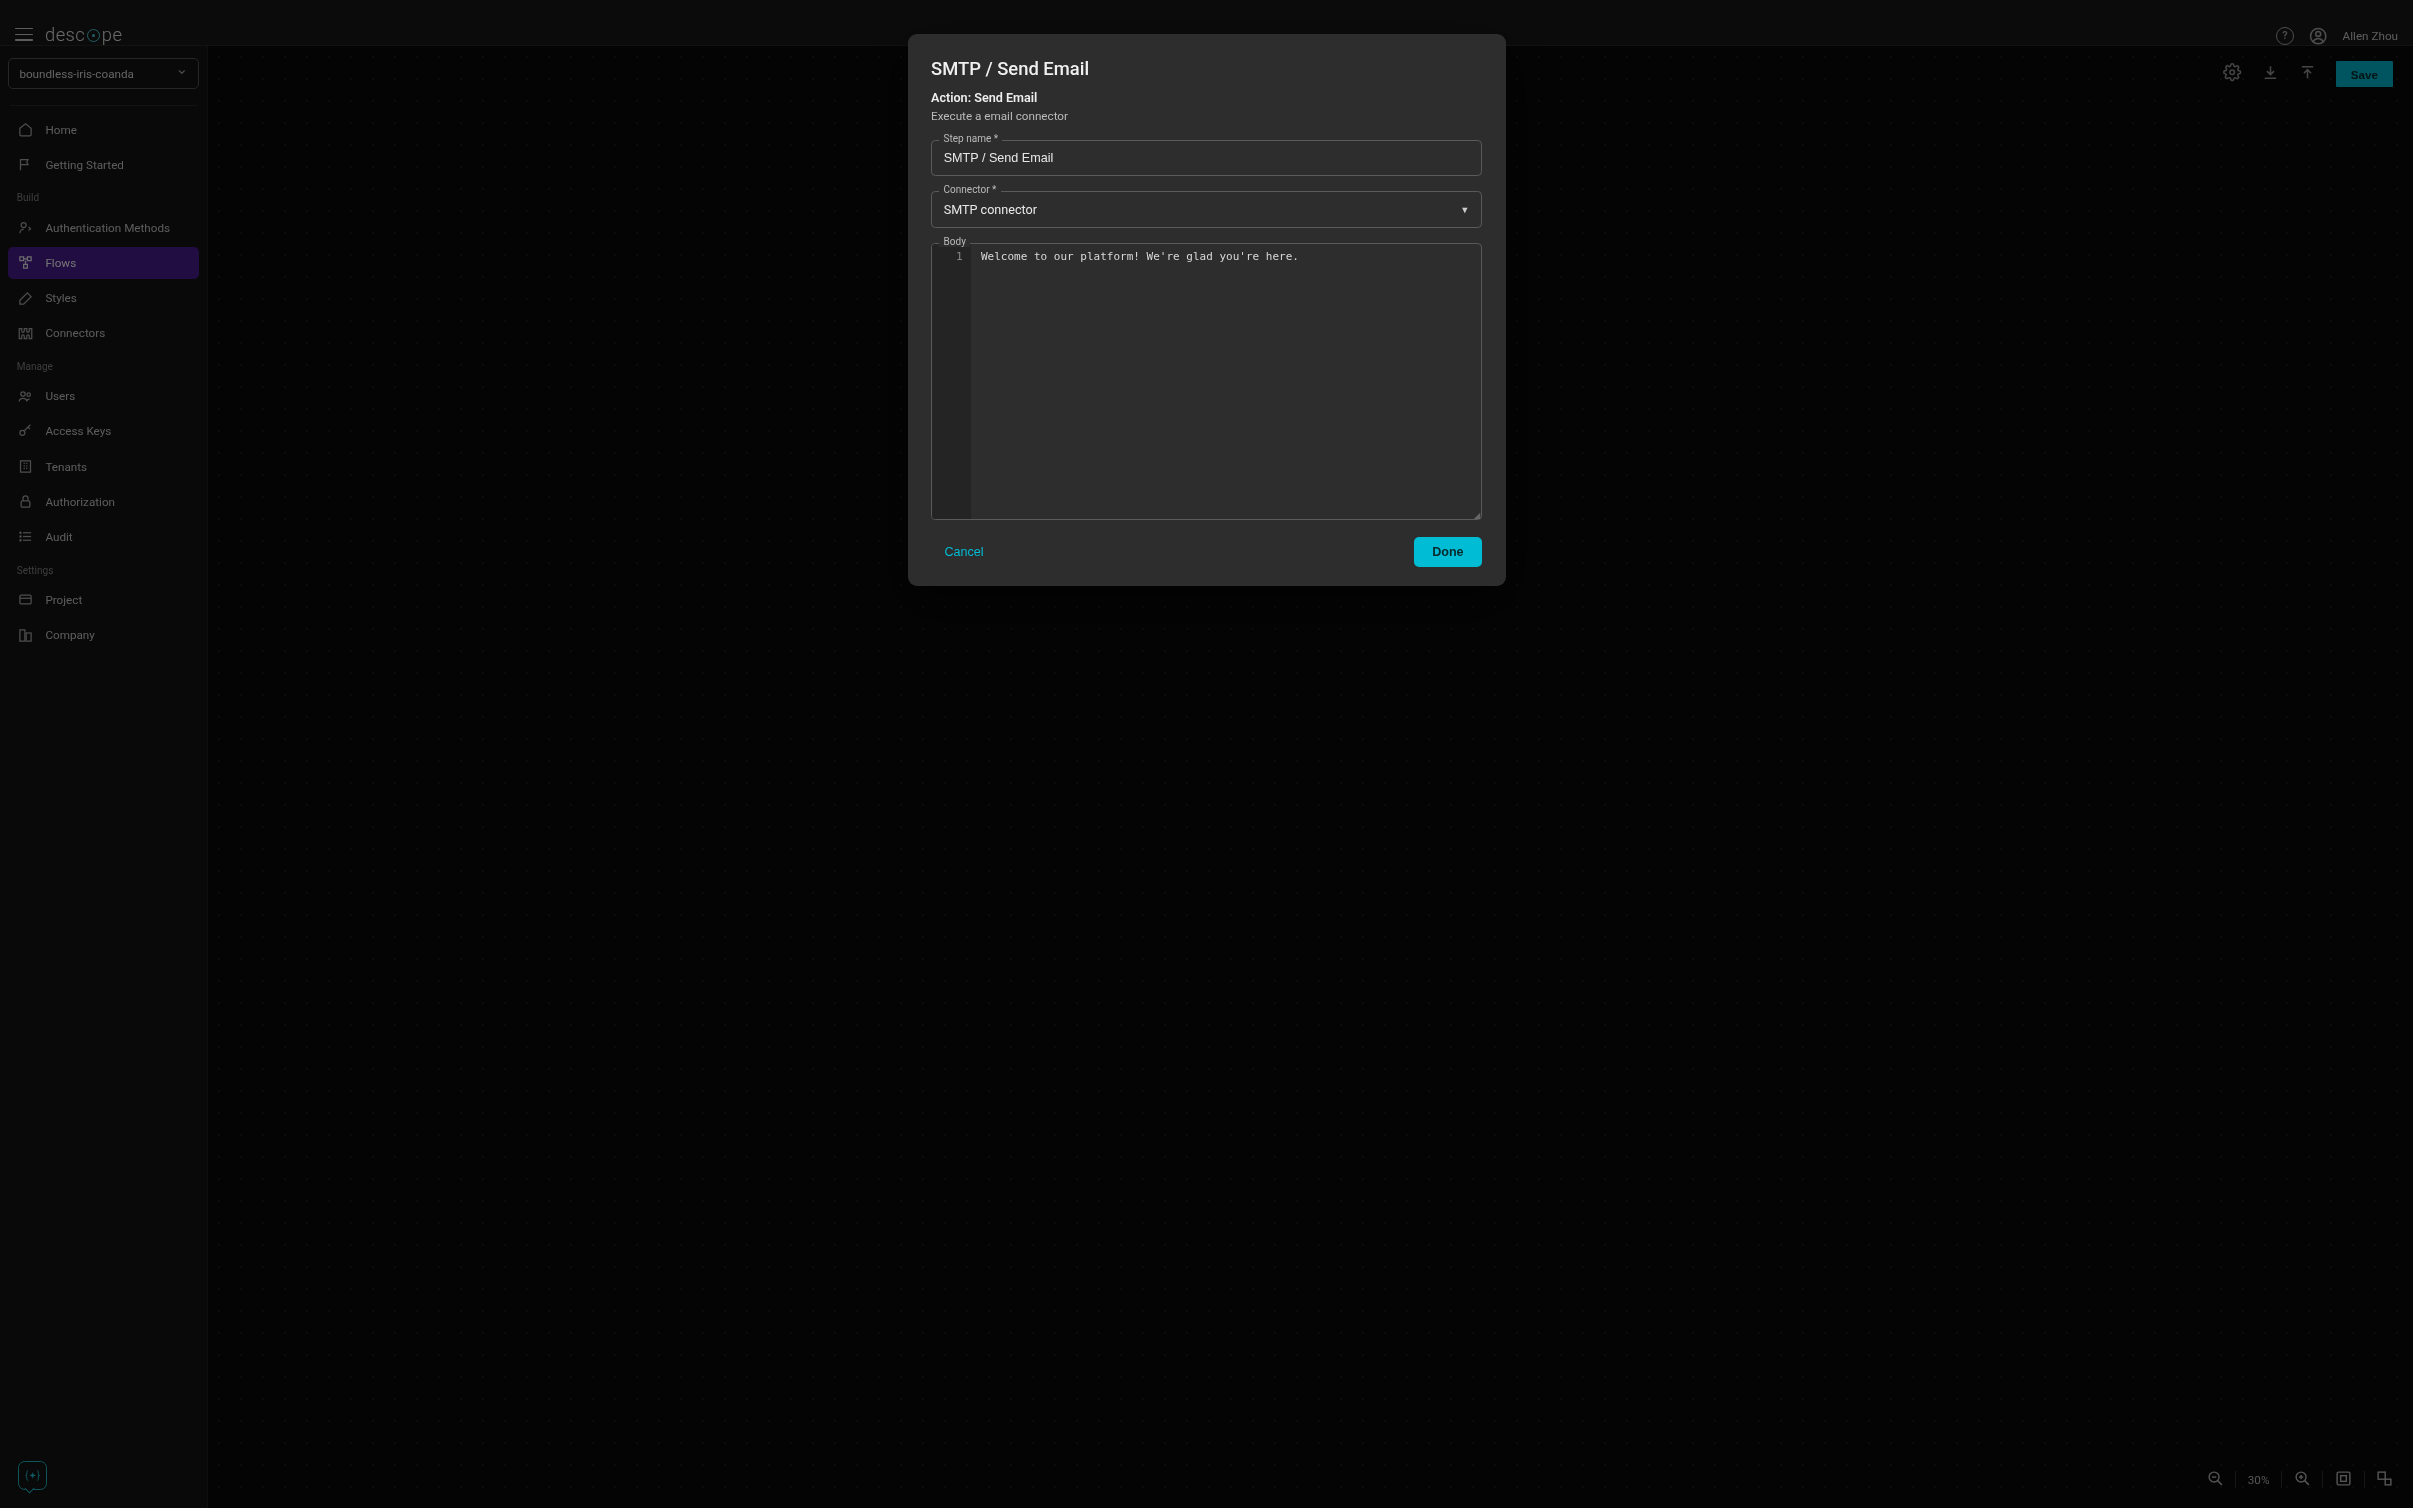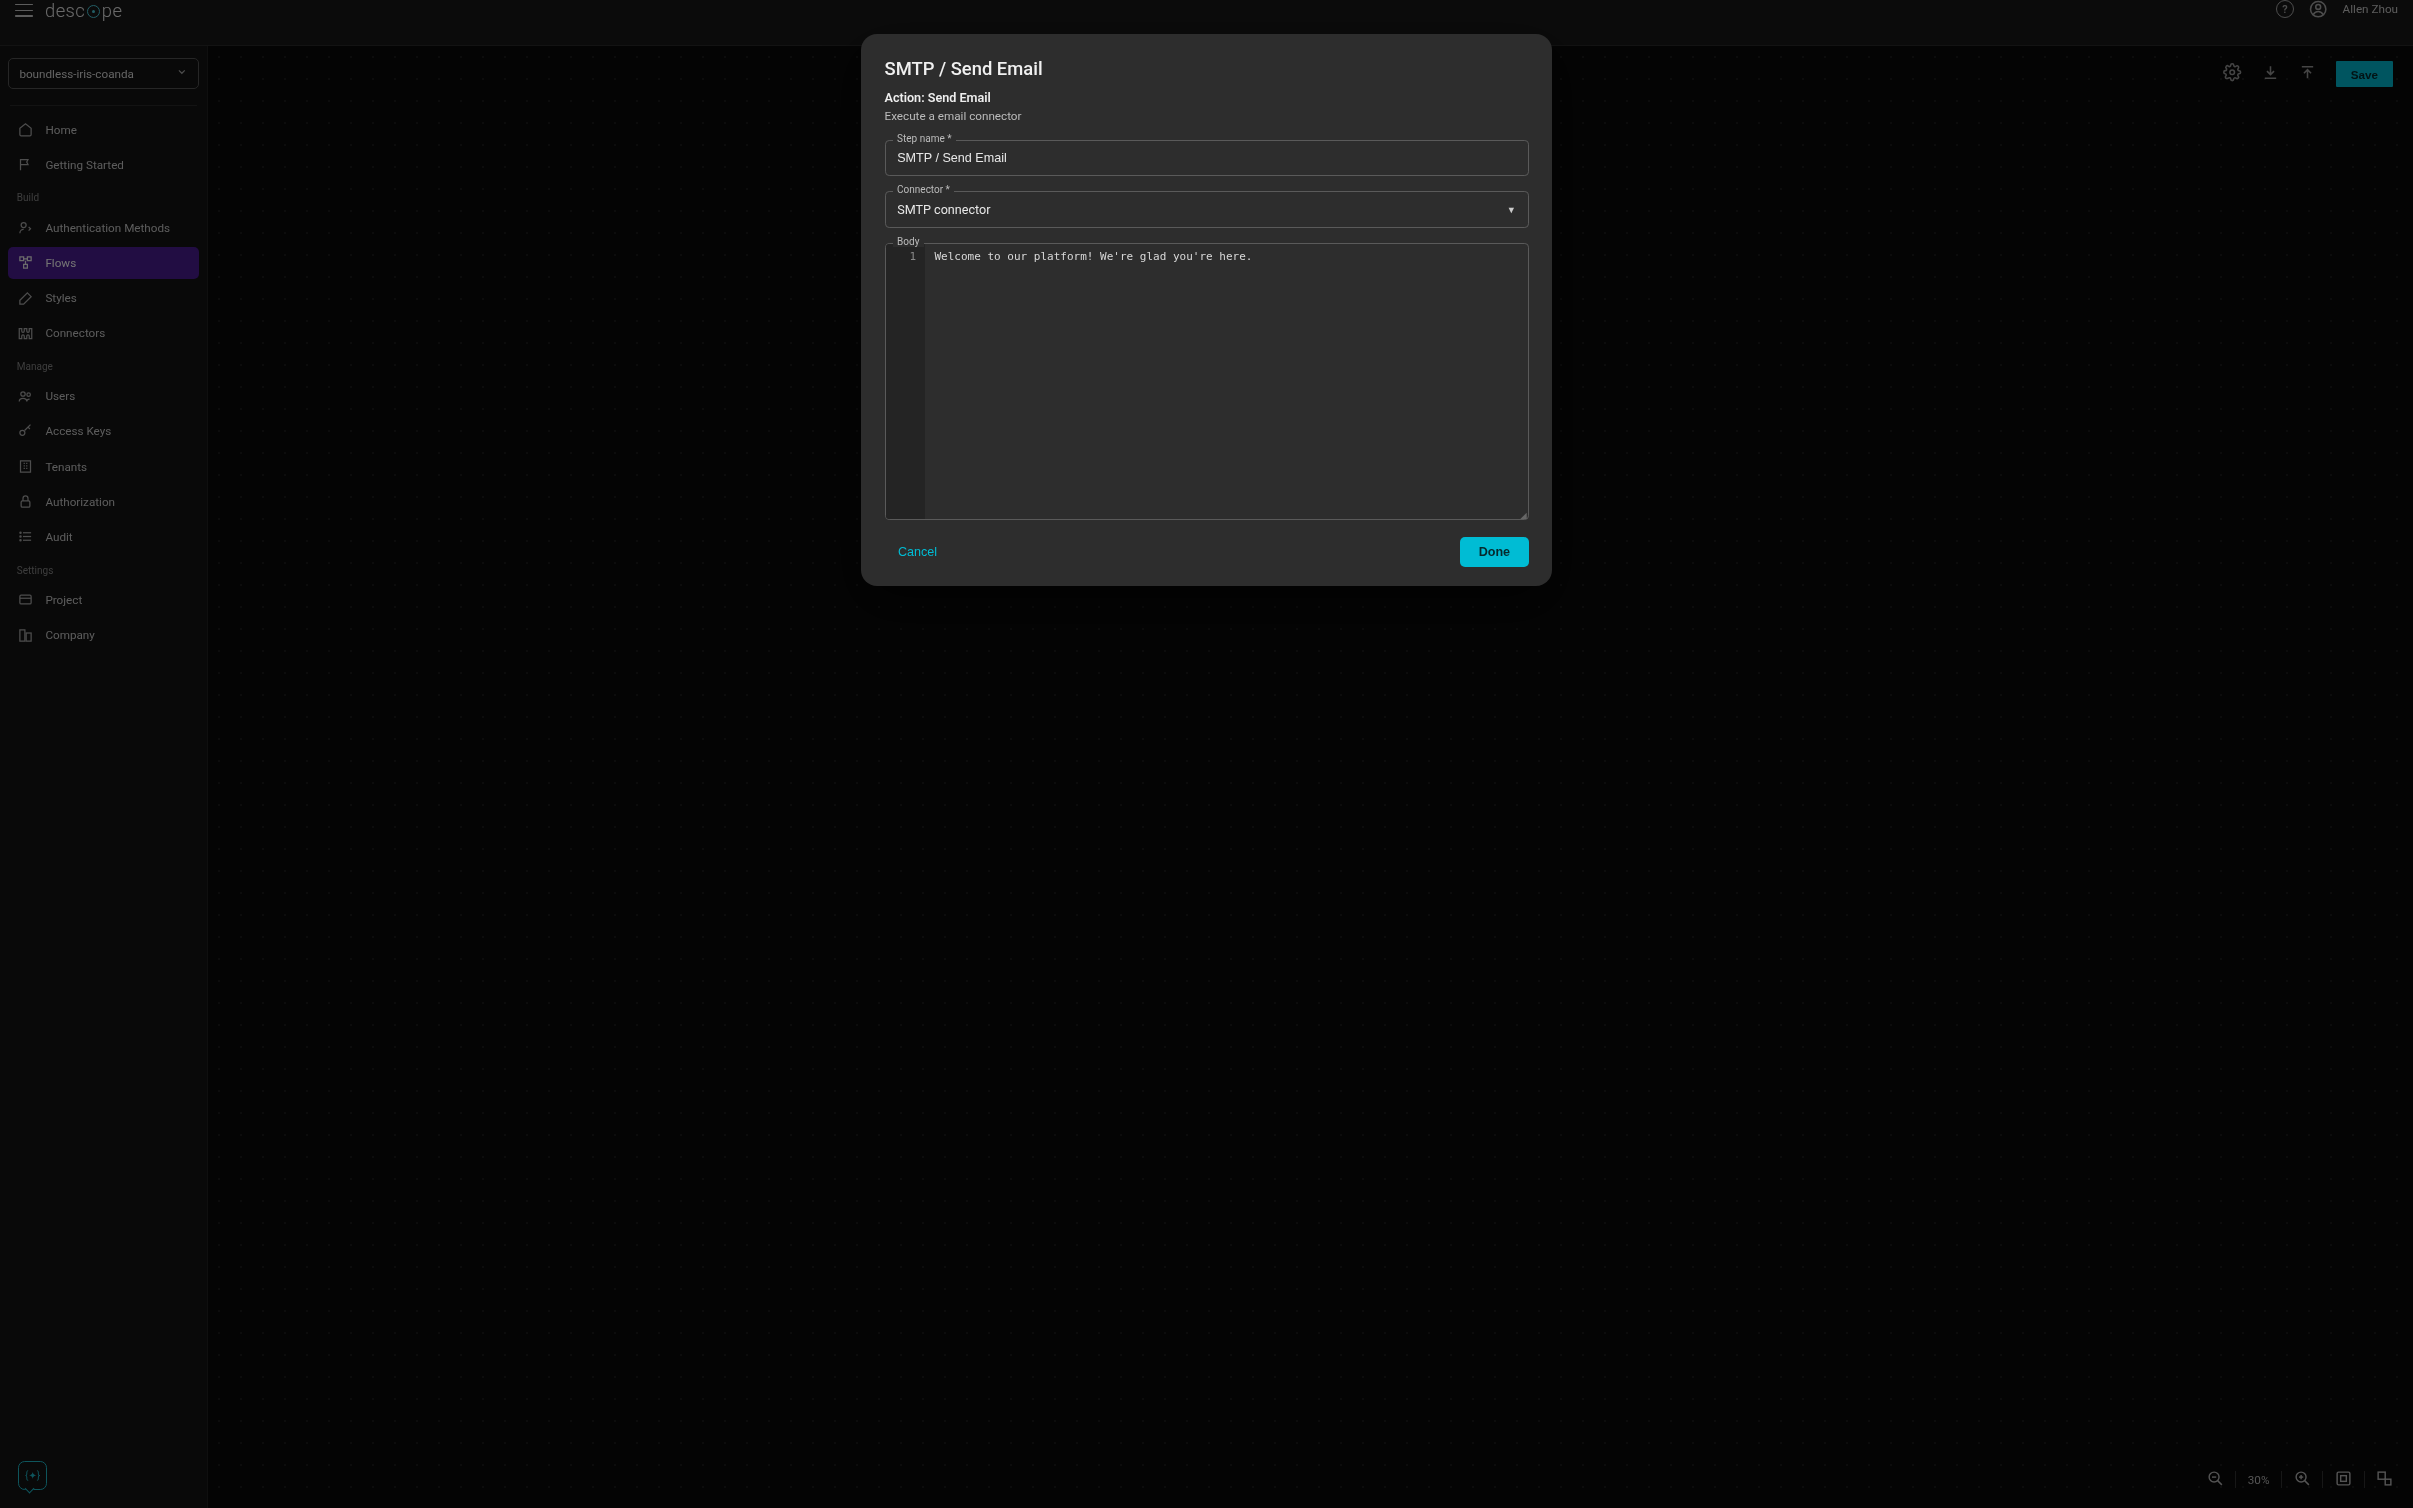--- a/index.html
+++ b/index.html
@@ -12,21 +12,21 @@
   overflow: hidden;
   position: relative;
 }
 
 
 .topbar {
   height: 46px;
   background: #1a1a1a;
   border-bottom: 0.8px solid #2a2a2a;
   display: flex;
-  align-items: flex-start;
+  align-items: flex-end;
   padding: 0 15px;
   justify-content: space-between;
 }
 .topbar-left { display: flex; align-items: center; gap: 11.7px; }
 .hamburger { width: 18.4px; height: 13.4px; display: flex; flex-direction: column; justify-content: space-between; cursor: pointer; }
 .hamburger span { display: block; height: 1.7px; background: #ccc; border-radius: 0.8px; }
 .logo { font-size: 18.4px; font-weight: 300; color: #e8e8e8; letter-spacing: 0.4px; display: flex; align-items: center; gap:0.8px;}
 .logo .ring { display:inline-flex; width:13.4px; height:13.4px; border:1.7px solid #4dd0e1; border-radius:50%; align-items:center; justify-content:center; margin:0 0.8px; position:relative; top:0.8px;}
 .logo .ring::after { content:""; width:3.4px; height:3.4px; background:#4dd0e1; border-radius:50%; }
 .topbar-right { display: flex; align-items: center; gap: 15px; }
@@ -73,21 +73,21 @@
 .tb-icon { color:#999; cursor:pointer; }
 .save-btn { background:#00bcd4; color:#062a2e; padding:6.7px 15px; border-radius:1px; font-weight:600; border:none; cursor:pointer; font-size:11.7px; }
 
 .zoom-bar { position:absolute; bottom:18.4px; right:20px; display:flex; align-items:center; gap:11.7px; color:#bbb; }
 .zoom-bar .sep { width:0.8px; height:17px; background:#333; }
 .zoom-pct { font-size:11.7px; }
 
 
 .overlay { position:fixed; inset:0; background:rgba(0,0,0,0.55); display:flex; align-items:flex-start; justify-content:center; padding-top:34px; pointer-events:none; }
 .modal {
-  width: 691px; background:#2d2d2d; border-radius:16px; padding:23.5px 23.5px 18.4px;
+  width: 598px; background:#2d2d2d; border-radius:9px; padding:23.5px 23.5px 18.4px;
   box-shadow: 0 17px 50px rgba(0,0,0,0.6);
   pointer-events:auto;
 }
 .modal h2 { font-size:18.4px; font-weight:500; color:#f0f0f0; margin-bottom:11.7px; }
 .modal h3 { font-size:12.6px; font-weight:600; color:#eee; margin-bottom:3.4px; }
 .modal p.desc { font-size:11.7px; color:#bbb; margin-bottom:17px; }
 
 .field { position:relative; margin-bottom:15px; }
 .field-label { position:absolute; top:-6.7px; left:8.4px; background:#2d2d2d; padding:0 4.2px; font-size:10px; color:#bbb; z-index:1; }
 .field input, .field .select {

